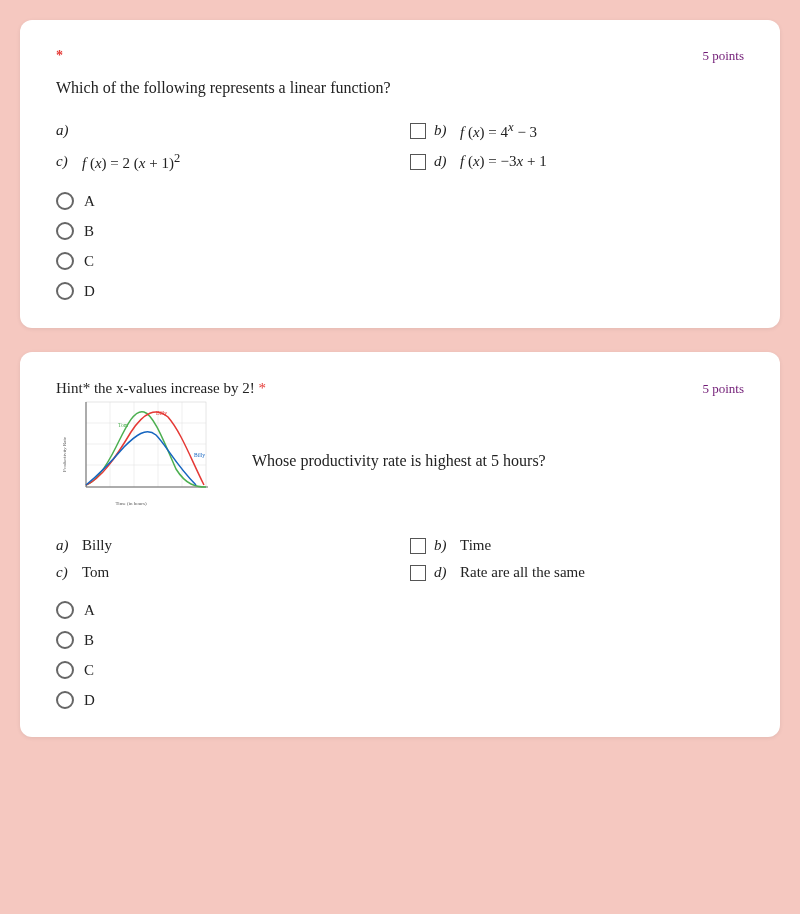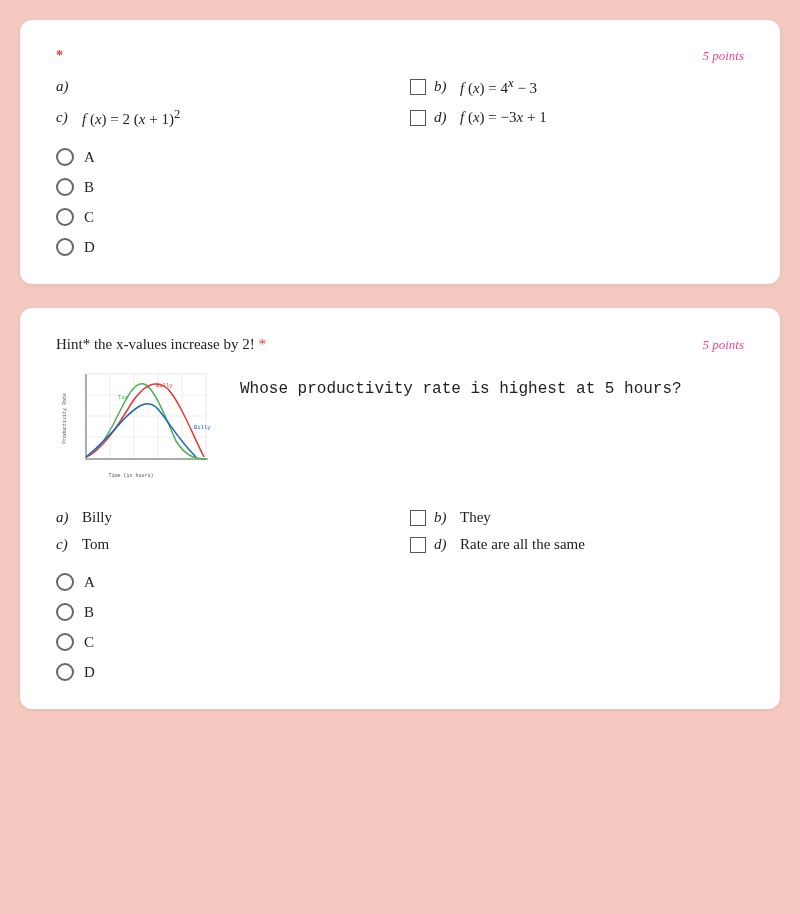--- a/index.html
+++ b/index.html
@@ -27,23 +27,22 @@
       margin-bottom: 12px;
     }
 
     .asterisk {
       color: #e53935;
       font-size: 14px;
       font-weight: bold;
     }
 
     .points-label {
-      color: #ec4899;
+      color: #701a75;
       font-size: 13px;
-      font-style: italic;
     }
 
     .question-text {
       font-size: 16px;
       color: #222;
       margin-bottom: 20px;
       line-height: 1.5;
     }
 
     .options-grid {
@@ -101,38 +100,36 @@
     .radio-label {
       font-size: 15px;
       color: #222;
     }
 
     
     .hint-row {
       display: flex;
       justify-content: space-between;
       align-items: flex-end;
-      margin-bottom: 16px;
     }
 
     .hint-text {
       font-size: 15px;
       color: #222;
     }
 
     .hint-text .asterisk-inline {
       color: #e53935;
     }
 
     .question-area {
       display: flex;
-      gap: 24px;
+      gap: 36px;
       margin-bottom: 20px;
-      align-items: flex-start;
-      font-family: Liberation Mono, monospace;
+      align-items: center;
     }
 
     .chart-container {
       width: 160px;
       height: 120px;
       flex-shrink: 0;
       position: relative;
     }
 
     .question-right {
@@ -152,20 +149,21 @@
   </style>
 </head>
 <body>
 
 <div class="card">
   <div class="points-row">
     <span class="asterisk">*</span>
     <span class="points-label">5 points</span>
   </div>
 
+  <div class="question-text">Which of the following represents a linear function?</div>
 
   <div class="options-grid">
 
     <div class="option-item">
       <span class="label">a)</span>
     </div>
 
     <div class="option-item">
       <span class="checkbox-square"></span>
       <span class="label">b)</span>
@@ -259,21 +257,21 @@
   <div class="options-grid">
 
     <div class="option-item">
       <span class="label">a)</span>
       <span>Billy</span>
     </div>
 
     <div class="option-item">
       <span class="checkbox-square"></span>
       <span class="label">b)</span>
-      <span>They</span>
+      <span>Time</span>
     </div>
 
     <div class="option-item">
       <span class="label">c)</span>
       <span>Tom</span>
     </div>
 
     <div class="option-item">
       <span class="checkbox-square"></span>
       <span class="label">d)</span>

